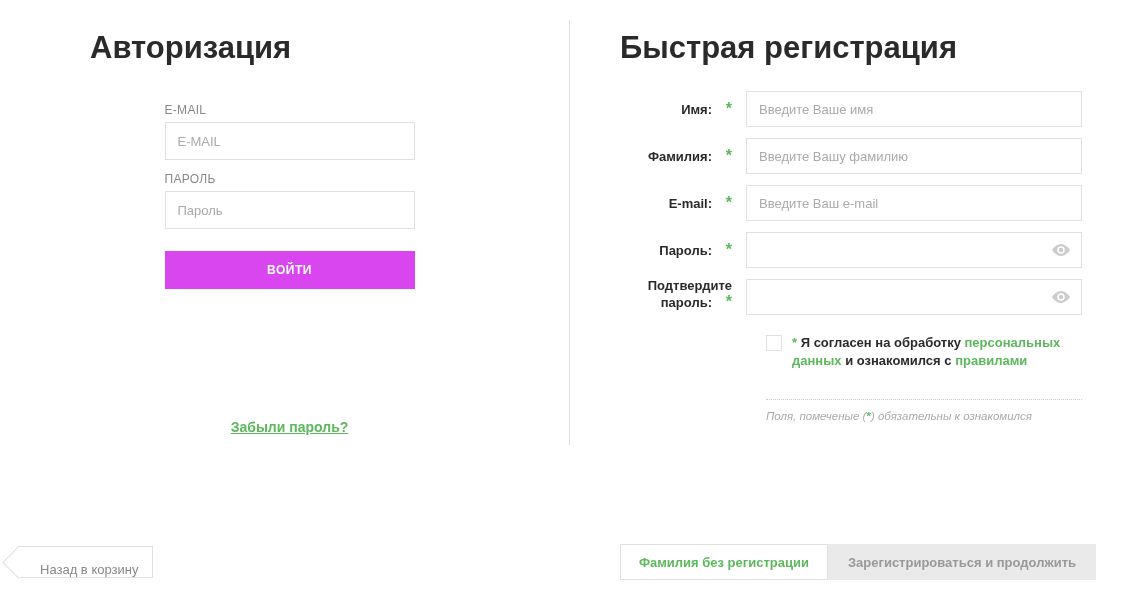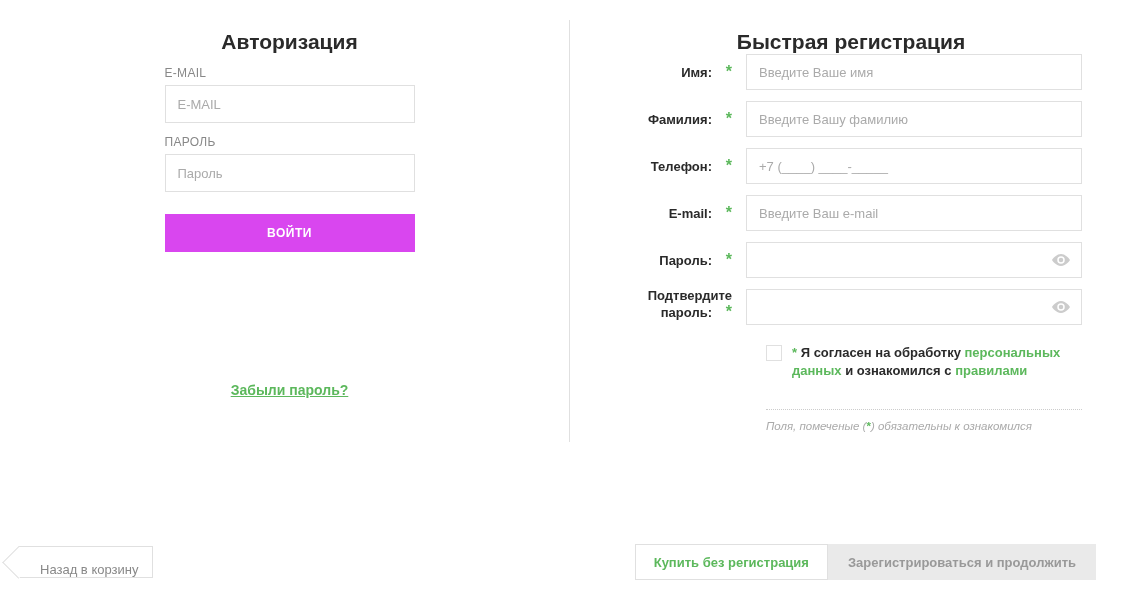--- a/index.html
+++ b/index.html
@@ -22,24 +22,25 @@
     display: flex;
     flex-direction: column;
   }
   .col-right {
     flex: 1;
     padding: 10px 30px 10px 50px;
     display: flex;
     flex-direction: column;
   }
   h2.heading {
-    font-size: 21px;
+    font-size: 31px;
     font-weight: 700;
     color: #2a2a2a;
-    text-align: center;
+    text-align: left;
+    margin-bottom: 25px;
   }
   
   .auth-form {
     width: 250px;
     margin: 0 auto;
   }
   .auth-label {
     display: block;
     font-size: 12px;
     color: #888;
@@ -253,28 +254,20 @@
 
     <div class="reg-row">
       <div class="reg-label-wrap">
         <span class="reg-label">Фамилия:</span><span class="reg-star">*</span>
       </div>
       <div class="reg-input-wrap">
         <input class="reg-input" type="text" placeholder="Введите Вашу фамилию" style="">
       </div>
     </div>
 
-    <div class="reg-row">
-      <div class="reg-label-wrap">
-        <span class="reg-label">Телефон:</span><span class="reg-star">*</span>
-      </div>
-      <div class="reg-input-wrap">
-        <input class="reg-input" type="text" placeholder="+7 (____) ____-_____" style="">
-      </div>
-    </div>
 
     <div class="reg-row">
       <div class="reg-label-wrap">
         <span class="reg-label">E-mail:</span><span class="reg-star">*</span>
       </div>
       <div class="reg-input-wrap">
         <input class="reg-input" type="text" placeholder="Введите Ваш e-mail" style="">
       </div>
     </div>
 
@@ -315,16 +308,16 @@
       <span>Поля, помеченые (</span><span class="star">*</span><span>) обязательны к ознакомился</span>
     </div>
   </div>
 </div>
 
 <div class="bottom-bar">
   <button class="btn-back">
     <span>Назад в корзину</span>
   </button>
   <div class="bottom-right">
-    <button class="btn-buy">Купить без регистрация</button>
+    <button class="btn-buy">Фамилия без регистрации</button>
     <button class="btn-register">Зарегистрироваться и продолжить</button>
   </div>
 </div>
 
 </body></html>

